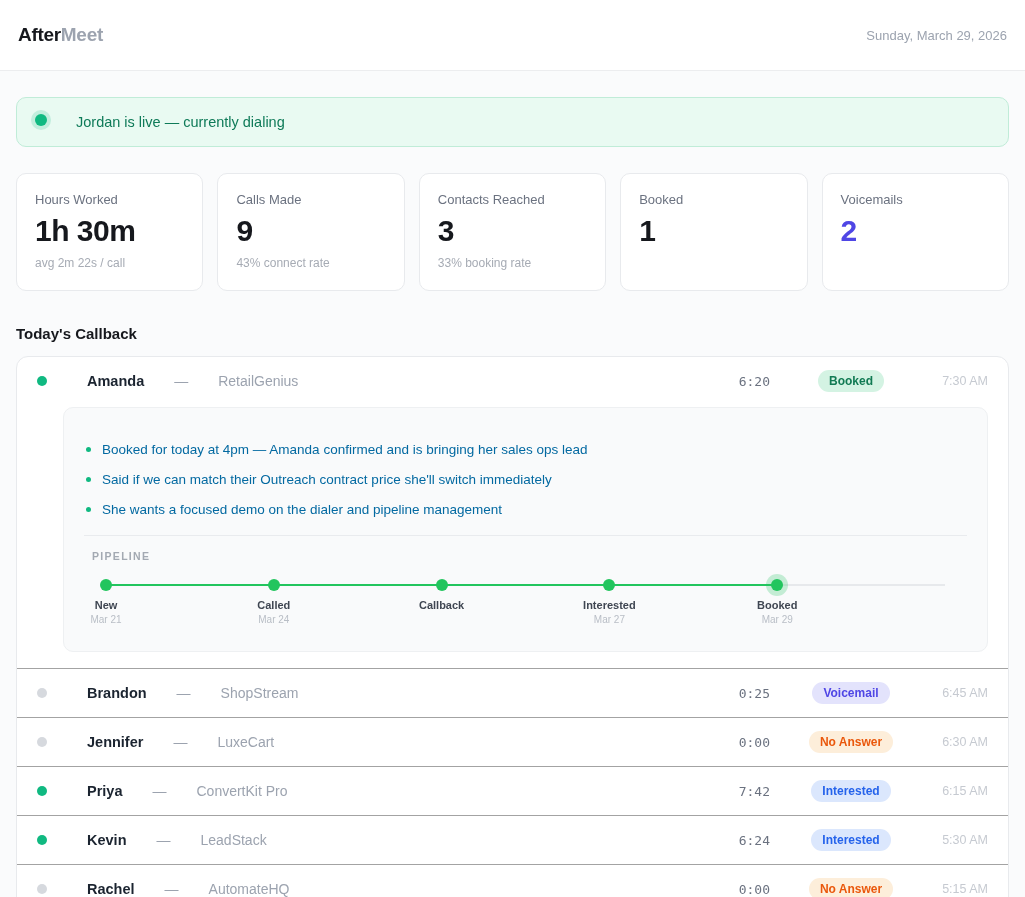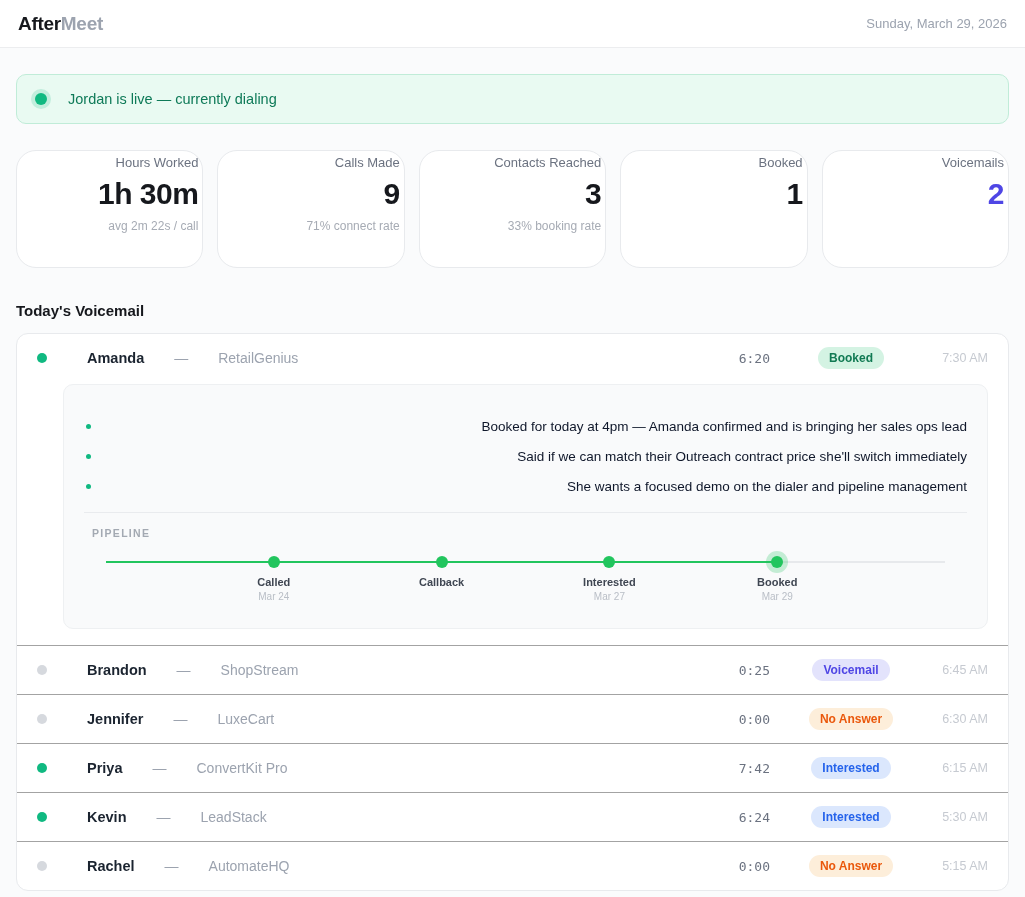--- a/index.html
+++ b/index.html
@@ -6,56 +6,56 @@
   html, body { margin: 0; padding: 0; }
   body {
     width: 1025px; height: 897px; overflow: hidden;
     background: #fafbfc;
     font-family: "Liberation Sans", sans-serif;
     color: #111827;
   }
 
   
   .topbar {
-    position: relative; height: 48px; background: #ffffff;
+    position: relative; height: 71px; background: #ffffff;
     border-bottom: 1px solid #ecedef;
     display: flex; align-items: center; justify-content: space-between;
     padding: 0 18px;
   }
   .brand { font-size: 19px; font-weight: 700; letter-spacing: -0.3px; }
   .brand .bold { color: #16181d; }
   .brand .light { color: #9ca3af; }
   .page-title {
     position: absolute; left: 50%; transform: translateX(-50%);
     font-size: 16.5px; font-weight: 700; color: #16181d; white-space: nowrap;
   }
   .topdate { font-size: 13px; color: #9ca3af; }
 
   main { padding: 0 16px; }
 
   
   .banner {
     margin-top: 26px;
     background: #e9faf2; border: 1px solid #c0ecd8; border-radius: 10px;
-    padding: 16px 18px; display: flex; align-items: center; gap: 21px;
+    padding: 16px 18px; display: flex; gap: 29px;
   }
   .live-dot {
     width: 12px; height: 12px; border-radius: 50%;
     flex: 0 0 auto;
   }
   .banner-text { font-size: 14.5px; font-weight: 500; }
 
   
   .stats {
     margin-top: 26px;
     display: grid; grid-template-columns: repeat(5, 1fr); gap: 14px;
   }
   .card {
-    background: #ffffff; border: 1px solid #e8eaed; border-radius: 20px;
-    padding: 4px; height: 118px; text-align: right;
+    background: #ffffff; border: 1px solid #e8eaed; border-radius: 10px;
+    padding: 18px; height: 118px;
   }
   .card .label { font-size: 13px; color: #6b7280; }
   .card .value { margin-top: 7px; font-size: 30px; font-weight: 700; color: #16181d; letter-spacing: -0.5px; }
   .card .sub { margin-top: 8px; font-size: 12px; color: #a6abb4; }
 
   
   .section-heading { margin: 34px 0 14px; font-size: 15px; font-weight: 700; color: #16181d; }
   .activity-card {
     background: #ffffff; border: 1px solid #e8eaed; border-radius: 12px;
   }
@@ -80,21 +80,21 @@
     margin: 2px 20px 16px 46px;
     background: #f9fafb; border: 1px solid #eef0f2; border-radius: 10px;
     padding: 17px 20px 10px;
   }
   .summary-head { display: flex; align-items: center; gap: 11px; }
   .summary-label { font-size: 11px; letter-spacing: 1.3px; color: #9aa1ab; font-weight: 600; }
   .sentiment { border-radius: 999px; padding: 3px 10px; font-size: 11.5px; font-weight: 600; }
   .bullets { list-style: none; margin: 17px 0 18px; padding: 0; }
   .bullets li {
     position: relative; padding-left: 18px;
-    font-size: 13.5px; color: #0f172a; margin-bottom: 15px; text-align: right;
+    font-size: 13.5px; color: #0369a1; margin-bottom: 15px;
   }
   .bullets li .li-dot {
     position: absolute; left: 2px; top: 5px;
     width: 5px; height: 5px; border-radius: 50%;
   }
 
   
   .pipeline { border-top: 1px solid #e9ebee; padding: 14px 8px 4px; }
   .pipeline-label { font-size: 10.5px; letter-spacing: 1.3px; color: #a3a9b2; font-weight: 600; }
   .track { position: relative; margin: 17px 14px 0; height: 58px; }
@@ -126,38 +126,38 @@
 
   <div class="stats" id="stats">
       <div class="card">
         <div class="label">Hours Worked</div>
         <div class="value">1h 30m</div>
         <div class="sub">avg 2m 22s / call</div>
       </div>
       <div class="card">
         <div class="label">Calls Made</div>
         <div class="value">9</div>
-        <div class="sub">71% connect rate</div>
+        <div class="sub">43% connect rate</div>
       </div>
       <div class="card">
         <div class="label">Contacts Reached</div>
         <div class="value">3</div>
         <div class="sub">33% booking rate</div>
       </div>
       <div class="card">
         <div class="label">Booked</div>
         <div class="value">1</div>
       </div>
       <div class="card">
         <div class="label">Voicemails</div>
         <div class="value" style="color: rgb(79, 70, 229);">2</div>
       </div>
     </div>
 
-  <h2 class="section-heading">Today's Voicemail</h2>
+  <h2 class="section-heading">Today's Callback</h2>
 
   <div class="activity-card" id="activity">
       <div class="row-wrap">
         <div class="row">
           <span class="dot on" style="background: rgb(16, 185, 129);"></span>
           <span class="name">Amanda</span>
           <span class="sep">—</span>
           <span class="company">RetailGenius</span>
           <span class="duration">6:20</span>
           <span class="badge-col">
@@ -169,20 +169,25 @@
           <ul class="bullets">
             <li><span class="li-dot" style="background: rgb(16, 185, 129);"></span>Booked for today at 4pm — Amanda confirmed and is bringing her sales ops lead</li>
             <li><span class="li-dot" style="background: rgb(16, 185, 129);"></span>Said if we can match their Outreach contract price she'll switch immediately</li>
             <li><span class="li-dot" style="background: rgb(16, 185, 129);"></span>She wants a focused demo on the dialer and pipeline management</li>
           </ul>
           <div class="pipeline">
             <div class="pipeline-label">PIPELINE</div>
             <div class="track">
               <div class="line-base"></div>
               <div class="line-done" style="width: 80%; background: rgb(34, 197, 94);"></div>
+              <div class="stage" style="left: 0%;">
+                <span class="sdot" style="background: rgb(34, 197, 94);"></span>
+                <span class="sname">New</span>
+                <span class="sdate">Mar 21</span>
+              </div>
               <div class="stage" style="left: 20%;">
                 <span class="sdot" style="background: rgb(34, 197, 94);"></span>
                 <span class="sname">Called</span>
                 <span class="sdate">Mar 24</span>
               </div>
               <div class="stage" style="left: 40%;">
                 <span class="sdot" style="background: rgb(34, 197, 94);"></span>
                 <span class="sname">Callback</span>
                 <span class="sdate"></span>
               </div>

